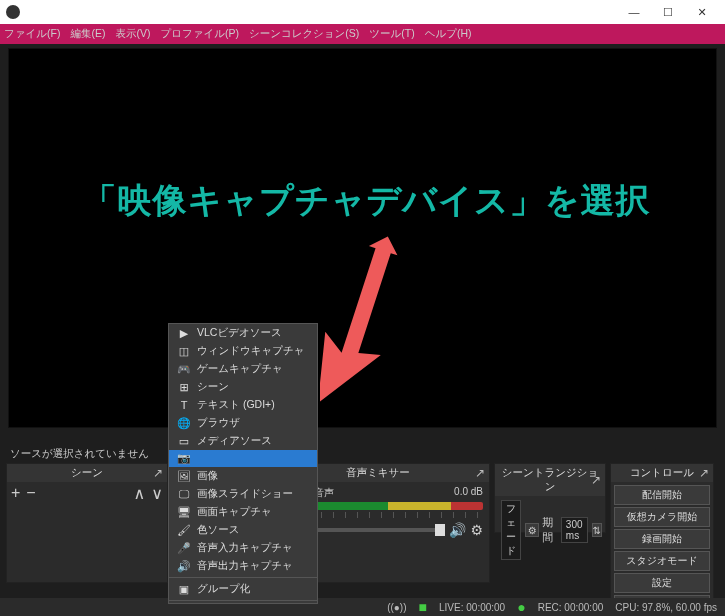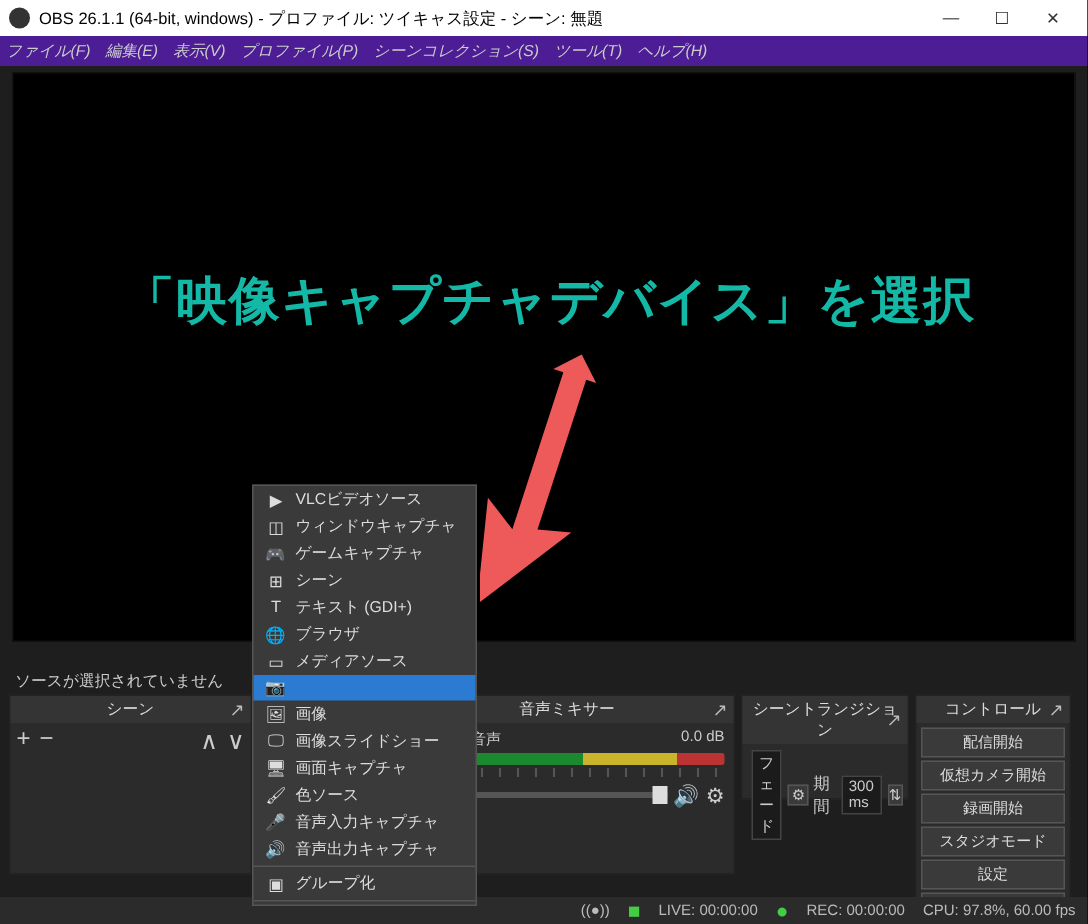--- a/index.html
+++ b/index.html
@@ -1,21 +1,21 @@
 <!DOCTYPE html>
 <html><head>
 <meta charset="utf-8">
 <style>
 * { margin: 0; padding: 0; box-sizing: border-box; font-family: "Segoe UI", Meiryo, sans-serif; }
 body { background: #1e1e1e; color: #ccc; width: 725px; height: 616px; overflow: hidden; position: relative; font-size: 11px; }
 .titlebar { background: #fff; height: 24px; display: flex; align-items: center; padding: 0 6px; color: #000; font-size: 11px; }
 .titlebar .icon { width: 14px; height: 14px; margin-right: 6px; border-radius: 50%; background: #333; }
 .titlebar .spacer { flex: 1; }
 .titlebar .win-btn { width: 34px; height: 24px; display: flex; align-items: center; justify-content: center; color: #333; }
-.menubar { background: #4c1d95; height: 20px; display: flex; align-items: center; padding: 0 4px; font-size: 10.5px; font-style: italic; }
+.menubar { background: #be185d; height: 20px; display: flex; align-items: center; padding: 0 4px; font-size: 10.5px; }
 .menubar span { margin-right: 10px; cursor: pointer; }
 .preview { background: #000; height: 380px; margin: 4px 8px; border: 1px solid #111; position: relative; }
 .below-preview { color: #ccc; padding: 2px 10px; font-size: 10.5px; margin-top: 17px; }
 .panels { display: flex; padding: 0 6px; gap: 4px; }
 .panel { background: #2b2b2b; border: 1px solid #222; }
 .panel-header { background: #343434; color: #ddd; text-align: center; font-size: 10.5px; padding: 2px 4px; display: flex; align-items: center; justify-content: center; position: relative; }
 .panel-header .hdr-icon { position: absolute; right: 4px; color: #bbb; font-size: 12px; }
 .panel.scenes { width: 162px; height: 120px; display: flex; flex-direction: column; }
 .scene-list { flex: 1; }
 .scene-item { background: #3a5b84; color: #fff; padding: 2px 6px; font-size: 10.5px; }
@@ -48,21 +48,20 @@
 .cm-sep { height:1px; background:#555; margin:2px 0; }
 .annotation { position:absolute; top:178px; left:18px; right:10px; color:#14b8a6; font-weight:bold; font-size:34px; letter-spacing:1px; z-index:60; text-align:center; }
 .arrow { position:absolute; top:232px; left:320px; width:80px; height:180px; z-index:59; }
 .arrow svg { width:100%; height:100%; }
 </style>
 </head>
 <body>
 
 <div class="titlebar">
   <span class="icon"></span>
-  <span>OBS 26.1.1 (64-bit, windows) - プロファイル: ツイキャス設定 - シーン: 無題</span>
   <span class="spacer"></span>
   <span class="win-btn">—</span>
   <span class="win-btn">☐</span>
   <span class="win-btn">✕</span>
 </div>
 
 <div class="menubar">
   <span>ファイル(F)</span>
   <span>編集(E)</span>
   <span>表示(V)</span>

